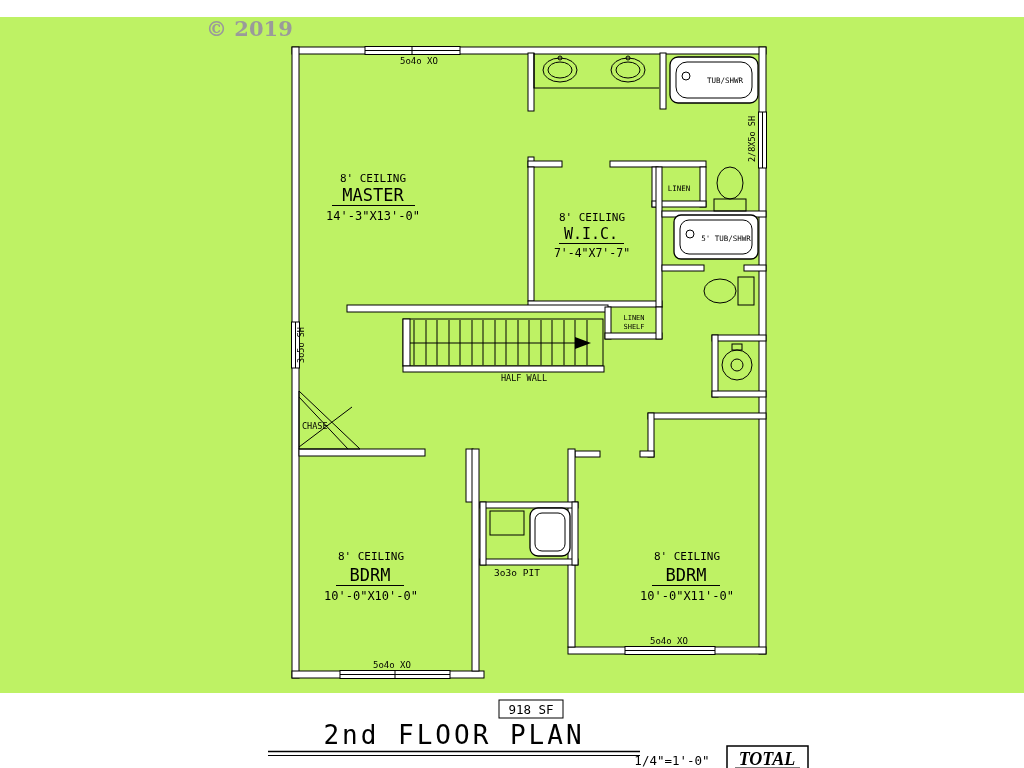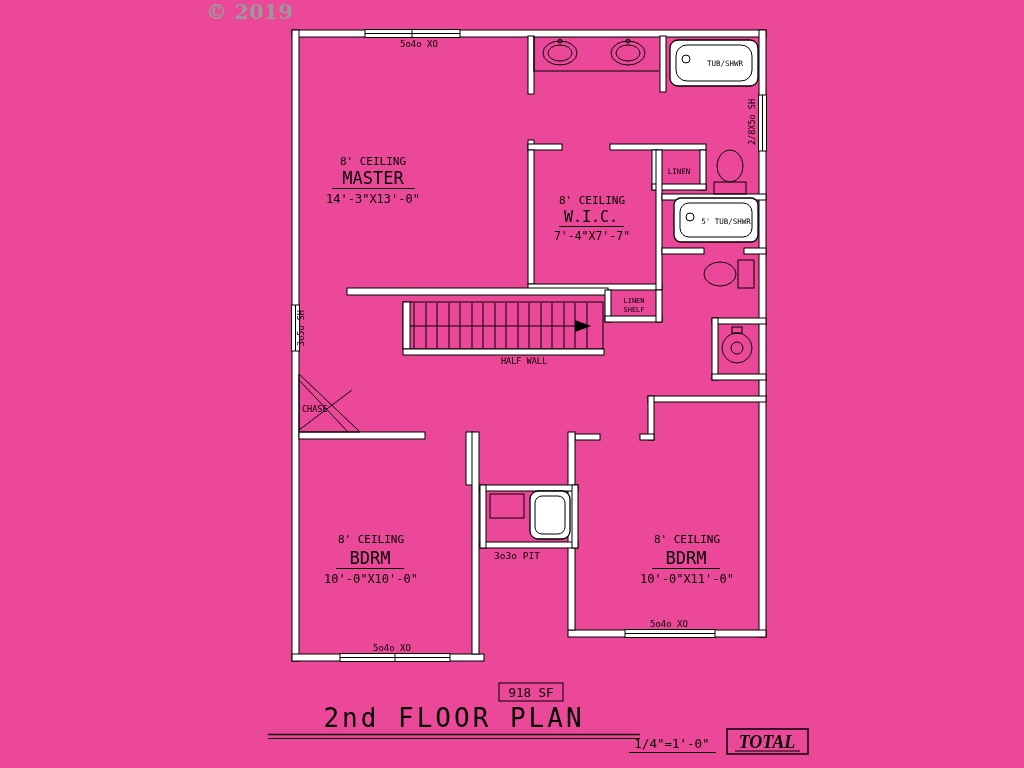--- a/index.html
+++ b/index.html
@@ -1,16 +1,16 @@
 <!DOCTYPE html>
 <html><head>
 <meta charset="utf-8">
 <style>
   html,body{margin:0;padding:0;background:#ffffff;width:1024px;height:768px;overflow:hidden;}
-  #stage{position:relative;width:1024px;height:768px;background:#ec4899;}
+  #stage{position:relative;width:1024px;height:676px;background:#bef264;margin-top:17px;}
   svg{display:block;}
   .wall{fill:#ffffff;stroke:#000000;stroke-width:1;}
   .win{fill:#ffffff;stroke:#000000;stroke-width:1;}
   .ln{stroke:#000000;stroke-width:1.2;fill:none;}
   .thin{stroke:#000000;stroke-width:1;fill:none;}
   .fix{fill:#ffffff;stroke:#000000;stroke-width:1.3;}
   .t{font-family:"DejaVu Sans Mono","Liberation Mono",monospace;fill:#000000;}
   .tc{text-anchor:middle;}
   .u{stroke:#000000;stroke-width:1.2;}
   .wm{font-family:"DejaVu Serif","Liberation Serif",serif;font-weight:bold;fill:#9a9a9a;}

